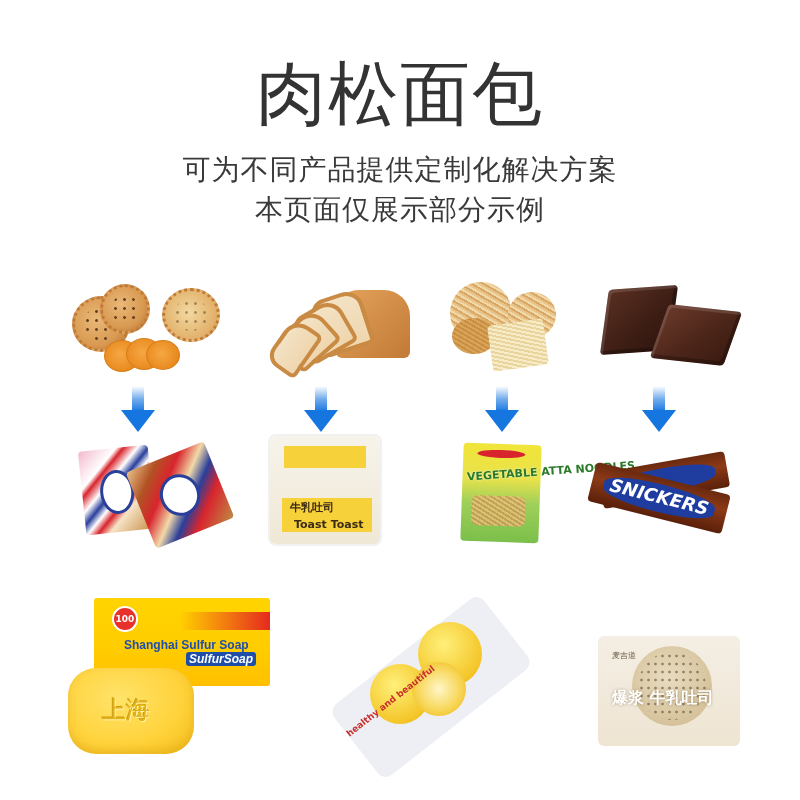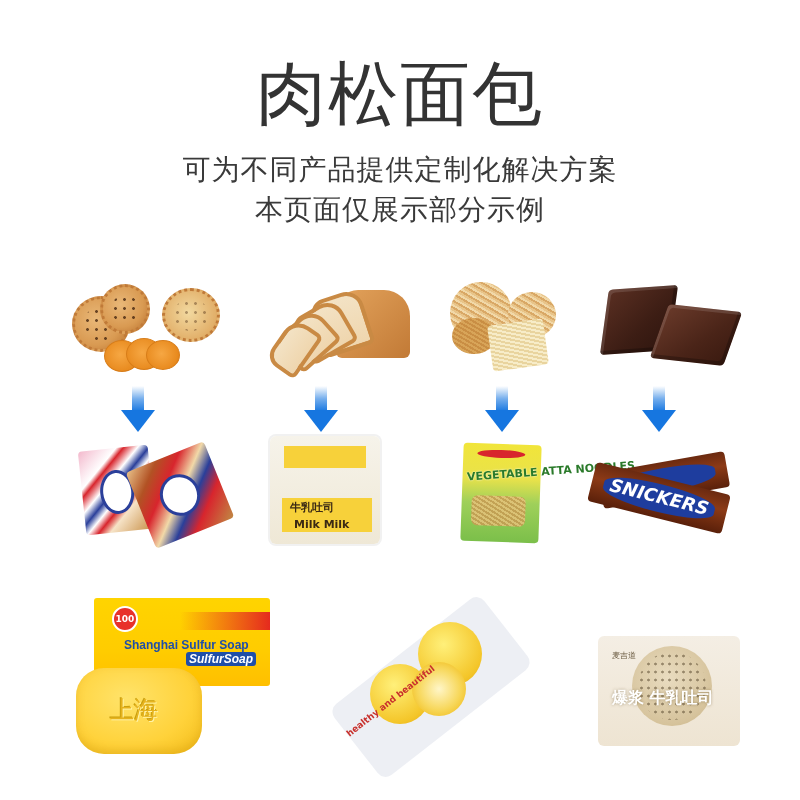--- a/index.html
+++ b/index.html
@@ -102,21 +102,21 @@
   .soap-pack {
     position: absolute; left: 94px; top: 598px; width: 176px; height: 88px;
     background: linear-gradient(180deg, #ffd400 0%, #ffcc00 60%, #ffbf00 100%);
     border-radius: 3px;
   }
   .soap-stripe { position:absolute; right: 0; top: 14px; width: 90px; height: 18px; background: linear-gradient(90deg, rgba(230,40,30,0), #e52a1e); }
   .soap-badge { position:absolute; left: 18px; top: 8px; width: 26px; height: 26px; border-radius: 50%; background:#e8312a; border: 2px solid #fff; color:#fff; font-size:9px; font-weight:700; text-align:center; line-height:22px; }
   .soap-title { position:absolute; left: 30px; top: 40px; font-size: 12px; font-weight: 700; color: #1f4ea8; white-space: nowrap; font-family: "Liberation Sans", sans-serif; }
   .soap-sub { position:absolute; left: 92px; top: 54px; font-size: 12px; font-weight: 700; font-style: italic; color: #ffffff; background:#1f4ea8; padding: 0 3px; border-radius: 3px; white-space: nowrap; font-family: "Liberation Sans", sans-serif; }
   .soap-bar {
-    position: absolute; left: 76px; top: 668px; width: 126px; height: 86px;
+    position: absolute; left: 68px; top: 668px; width: 126px; height: 86px;
     border-radius: 28px;
     background: radial-gradient(ellipse at 40% 35%, #ffe36a 0%, #ffd23a 60%, #f2bb18 100%);
     box-shadow: inset 0 -4px 8px rgba(190,130,0,.25);
   }
   .soap-emboss { position:absolute; left: 34px; top: 26px; font-size: 24px; color: #e6b21c; text-shadow: 1px 1px 0 #fff3a8, -1px -1px 0 #caa010; font-family: "DejaVu Serif", serif; white-space: nowrap; }
 
   .lemon-pack {
     position: absolute; left: 326px; top: 592px; width: 200px; height: 170px;
   }
   .wrap { position:absolute; background: rgba(230,232,240,.7); border-radius: 10px; transform: rotate(-38deg); }
@@ -200,21 +200,21 @@
   </div>
   <div class="pack-biscuit2" style="left:60px;top:14px;width:84px;height:82px;transform:rotate(-22deg);">
     <div class="pack-oval" style="left:22px;top:20px;width:40px;height:42px;"></div>
   </div>
 </div>
 
 <div class="pack-toast" style="left:270px;top:436px;width:110px;height:108px;">
   <div class="toast-band" style="left:14px;top:10px;width:82px;height:22px;"></div>
   <div class="toast-band" style="left:12px;top:62px;width:90px;height:34px;"></div>
   <div class="toast-text" style="left:20px;top:64px;font-size:11px;">牛乳吐司</div>
-  <div class="toast-text" style="left:24px;top:82px;font-size:11px;">Milk Milk</div>
+  <div class="toast-text" style="left:24px;top:82px;font-size:11px;">Toast Toast</div>
 </div>
 
 <div class="pack-noodle" style="left:462px;top:444px;width:78px;height:98px;transform:rotate(2deg);">
   <div style="position:absolute;left:14px;top:6px;width:48px;height:8px;background:#d8252d;border-radius:50%;"></div>
   <div class="noodle-text" style="left:4px;top:20px;">VEGETABLE ATTA NOODLES</div>
   <div style="position:absolute;left:10px;top:52px;width:54px;height:30px;background:repeating-linear-gradient(30deg,#e6c07a 0 2px,#c99a54 2px 4px);border-radius:6px;opacity:.85;"></div>
 </div>
 
 <div class="abs" style="left:584px;top:444px;width:148px;height:100px;">
   <div class="snickers-bar" style="left:16px;top:18px;width:128px;height:36px;transform:rotate(-10deg);">

